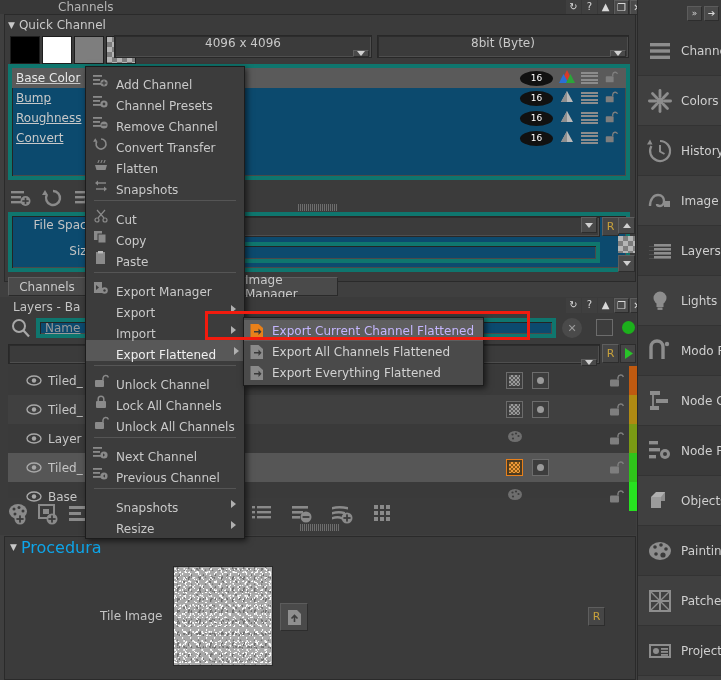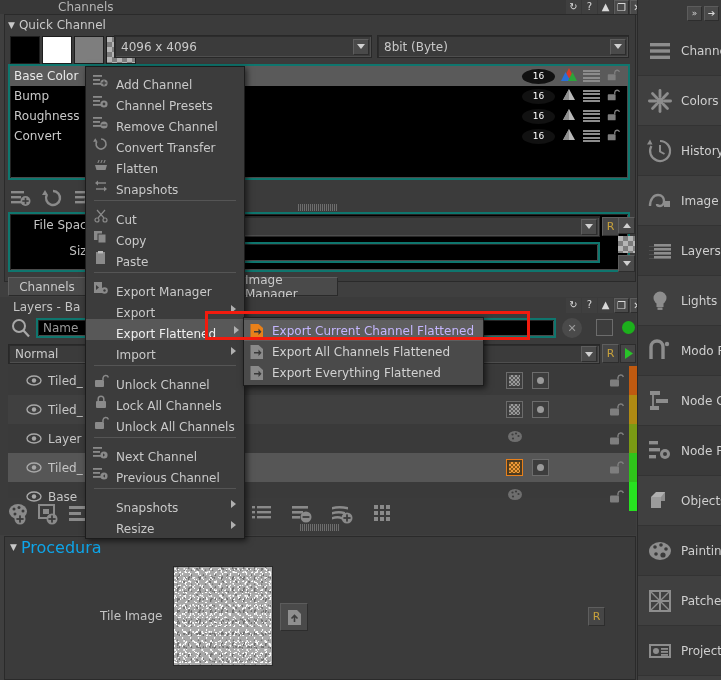--- a/index.html
+++ b/index.html
@@ -9,23 +9,24 @@
     background: #3a3a3a;
     font-family: "DejaVu Sans", sans-serif;
     font-size: 12px;
     color: #c8c8c8;
     overflow: hidden;
   }
   #app { position: relative; width: 721px; height: 680px; background: #3f3f3f; }
 
   .abs { position: absolute; }
   .sunken {
-    background: #000000;
-    border: 2px solid #0f766e;
+    background: #0c4a6e;
+    border: 4px solid #0f766e;
     box-shadow: inset 1px 1px 0 #242424, inset -1px -1px 0 #4a4a4a;
+    text-decoration: underline;
   }
   .raised {
     background: #4a4a4a;
     border-top: 1px solid #5c5c5c;
     border-left: 1px solid #5c5c5c;
     border-right: 1px solid #2d2d2d;
     border-bottom: 1px solid #2d2d2d;
   }
 
   
@@ -55,21 +56,21 @@
     background-size: 10px 10px;
     background-position: 0 0, 5px 5px;
   }
 
   .combo {
     background: #3b3b3b;
     border: 1px solid #282828;
     box-shadow: inset 1px 1px 0 #2c2c2c, inset -1px -1px 0 #4e4e4e;
     display: flex; align-items: center;
     color: #c9c9c9; font-size: 12px;
-    padding-left: 6px;
+    flex-direction: column;
   }
   .combo .arrow {
     margin-left: auto;
     width: 16px; height: 16px;
     background: #4a4a4a;
     border-top: 1px solid #5e5e5e; border-left: 1px solid #5e5e5e;
     border-right: 1px solid #2d2d2d; border-bottom: 1px solid #2d2d2d;
     display: flex; align-items: center; justify-content: center;
     margin-right: 2px;
   }
@@ -853,28 +854,28 @@
               <circle cx="11.5" cy="9.5" r="1.2" fill="#3c3c3c"></circle>
             </svg>
           </span>
           <span class="mlabel">Export Manager</span>
         </div>
         <div class="mi">
           <span class="micon"></span>
           <span class="mlabel">Export</span>
           <span class="msub"><i class="tri-right-sm" style="display:inline-block"></i></span>
         </div>
+        <div class="mi">
+          <span class="micon"></span>
+          <span class="mlabel">Import</span>
+          <span class="msub"><i class="tri-right-sm" style="display:inline-block"></i></span>
+        </div>
         <div class="mi hl">
           <span class="micon"></span>
           <span class="mlabel">Export Flattened</span>
-          <span class="msub"><i class="tri-right-sm" style="display:inline-block"></i></span>
-        </div>
-        <div class="mi">
-          <span class="micon"></span>
-          <span class="mlabel">Import</span>
           <span class="msub"><i class="tri-right-sm" style="display:inline-block"></i></span>
         </div>
         <div class="msep"></div>
         <div class="mi">
           <span class="micon">
             <svg width="16" height="14" viewBox="0 0 16 14">
               <rect x="2" y="6" width="9" height="7" rx="1" fill="#8a8a8a"></rect>
               <path d="M10 6V4a2.8 2.8 0 0 1 5.4 -0.6" stroke="#8a8a8a" stroke-width="1.5" fill="none"></path>
             </svg>
           </span>

